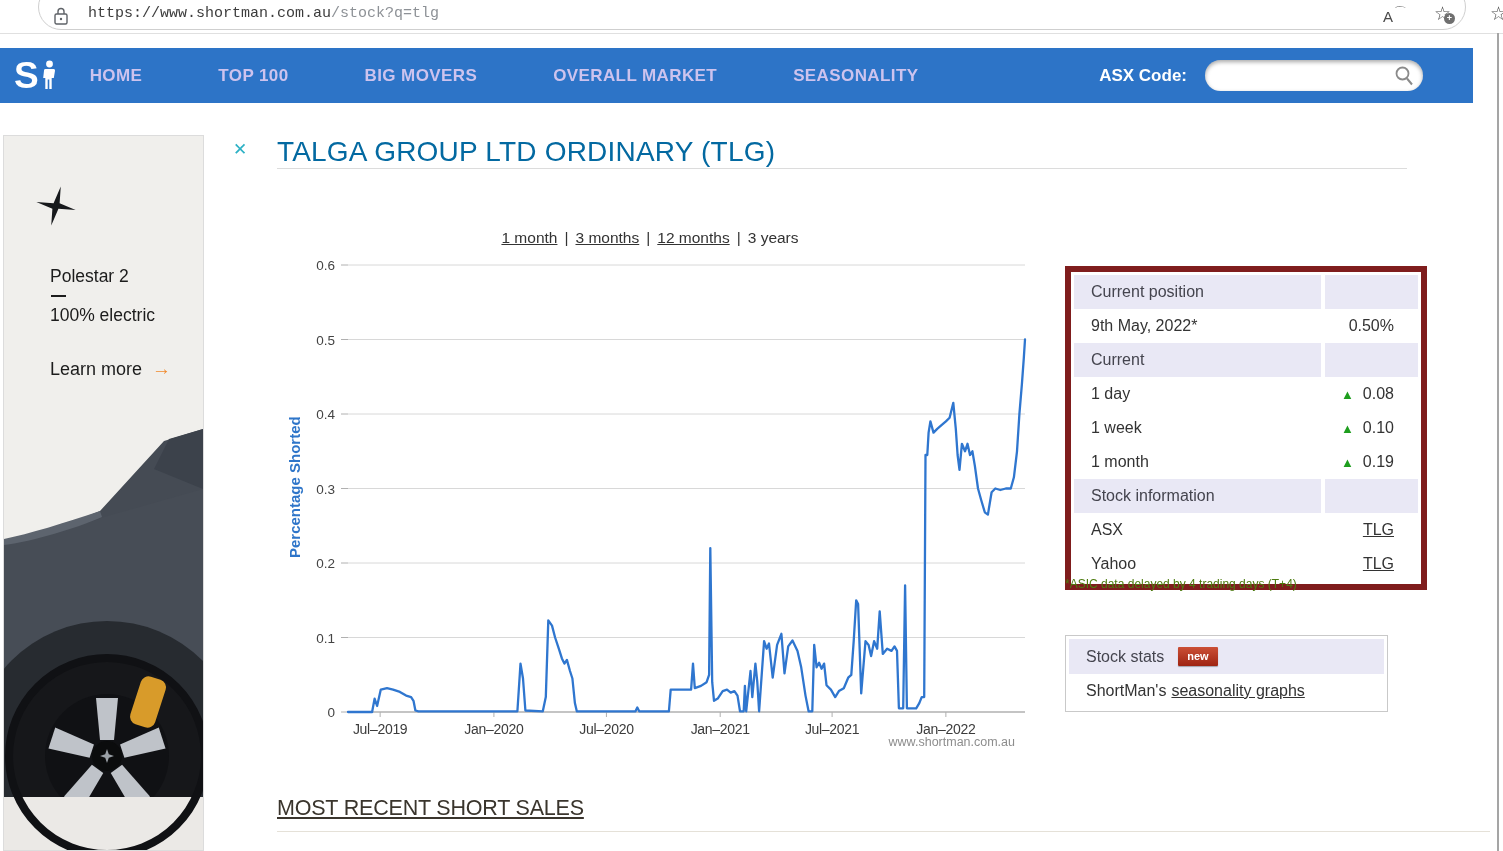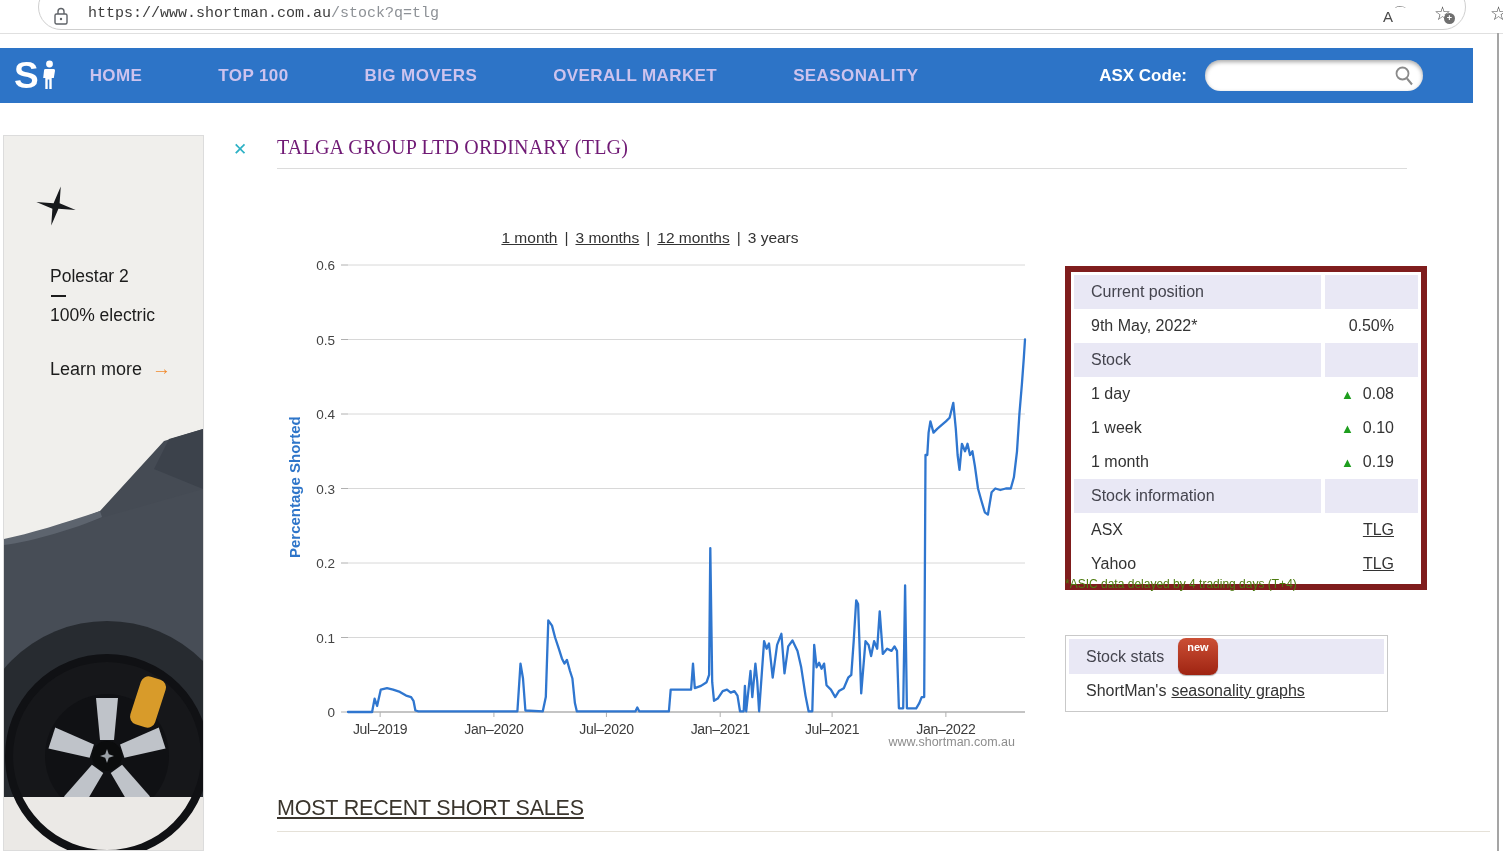--- a/index.html
+++ b/index.html
@@ -44,21 +44,21 @@
   .polestar-star{position:absolute;left:32px;top:50px;}
   .ad-title{position:absolute;left:46px;top:130px;font-size:17.5px;color:#1c1c1c;}
   .ad-underline{position:absolute;left:47px;top:159px;width:15px;height:2px;background:#1c1c1c;}
   .ad-sub{position:absolute;left:46px;top:169px;font-size:17.5px;color:#1c1c1c;}
   .ad-cta{position:absolute;left:46px;top:222px;font-size:18px;color:#1c1c1c;}
   .ad-cta .arrow{color:#f08a2e;margin-left:10px;font-size:19px;}
   .ad-car{position:absolute;left:0;bottom:0;width:199px;height:421px;}
 
   
   .close-btn{position:absolute;left:233px;top:139px;font-size:17px;font-weight:bold;color:#2db1c5;cursor:pointer;}
-  .page-title{position:absolute;left:277px;top:136px;font-size:20px;color:#701a75;letter-spacing:.2px;font-family:Liberation Serif, serif;}
+  .page-title{position:absolute;left:277px;top:136px;font-size:28px;color:#0369a1;letter-spacing:.2px;}
   .title-rule{position:absolute;left:277px;top:168px;width:1130px;height:1px;background:#dcdcdc;}
 
   .ranges{position:absolute;left:300px;top:229px;width:700px;text-align:center;font-size:15.5px;color:#333;}
   .ranges a{color:#333;text-decoration:underline;cursor:pointer;}
   .ranges .sep{margin:0 7px;}
 
   .y-axis-title{position:absolute;left:286px;top:337px;height:300px;writing-mode:vertical-rl;
                 transform:rotate(180deg);color:#2e75c9;font-weight:bold;font-size:15px;
                 display:flex;align-items:center;justify-content:center;}
   #chart{position:absolute;left:300px;top:250px;width:740px;height:505px;}
@@ -75,21 +75,21 @@
   .c2{width:93px;display:flex;align-items:center;justify-content:flex-end;padding-right:24px;
       font-size:16px;color:#333;height:100%;gap:9px;}
   .tri{color:#1e9e1e;font-size:13px;line-height:13px;}
   .tlg-link{color:#333;text-decoration:underline;cursor:pointer;}
   .footnote{position:absolute;left:1065px;top:577px;font-size:12px;color:#4d7c0f;}
 
   .stats-panel{position:absolute;left:1065px;top:635px;width:323px;border:1px solid #c9c9c9;background:#fff;padding:3px;}
   .stats-header{height:35px;background:#e9e8f5;display:flex;align-items:center;padding-left:17px;gap:14px;
                 font-size:16px;color:#44444e;}
   .badge{background:linear-gradient(#cb4f35,#9f2412);color:#fff;font-size:11px;font-weight:bold;
-         padding:3px 9px 22px;border-radius:8px;box-shadow:0 1px 1px rgba(0,0,0,.3);}
+         padding:3px 9px 4px;border-radius:1px;box-shadow:0 1px 1px rgba(0,0,0,.3);}
   .stats-row{height:34px;display:flex;align-items:center;padding-left:17px;font-size:16px;color:#333;}
   .stats-row a{color:#333;text-decoration:underline;margin-left:5px;cursor:pointer;}
 
   .section-heading{position:absolute;left:277px;top:796px;font-size:21.5px;color:#3a352d;letter-spacing:-0.2px;}
   .section-rule{position:absolute;left:277px;top:831px;width:1213px;height:1px;background:#e5e1d8;}
 
   .scrollbar-line{position:absolute;left:1497px;top:33px;width:2px;height:818px;background:#a5a5a5;}
 </style>
 </head>
 <body>
@@ -229,21 +229,21 @@
   <div class="info-panel" id="info-panel">
       <div class="tr th">
         <div class="c1">Current position</div>
         <div class="c2"></div>
       </div>
       <div class="tr">
         <div class="c1">9th May, 2022*</div>
         <div class="c2">0.50%</div>
       </div>
       <div class="tr th">
-        <div class="c1">Stock</div>
+        <div class="c1">Current</div>
         <div class="c2"></div>
       </div>
       <div class="tr">
         <div class="c1">1 day</div>
         <div class="c2"><span class="tri">▲</span>0.08</div>
       </div>
       <div class="tr">
         <div class="c1">1 week</div>
         <div class="c2"><span class="tri">▲</span>0.10</div>
       </div>

